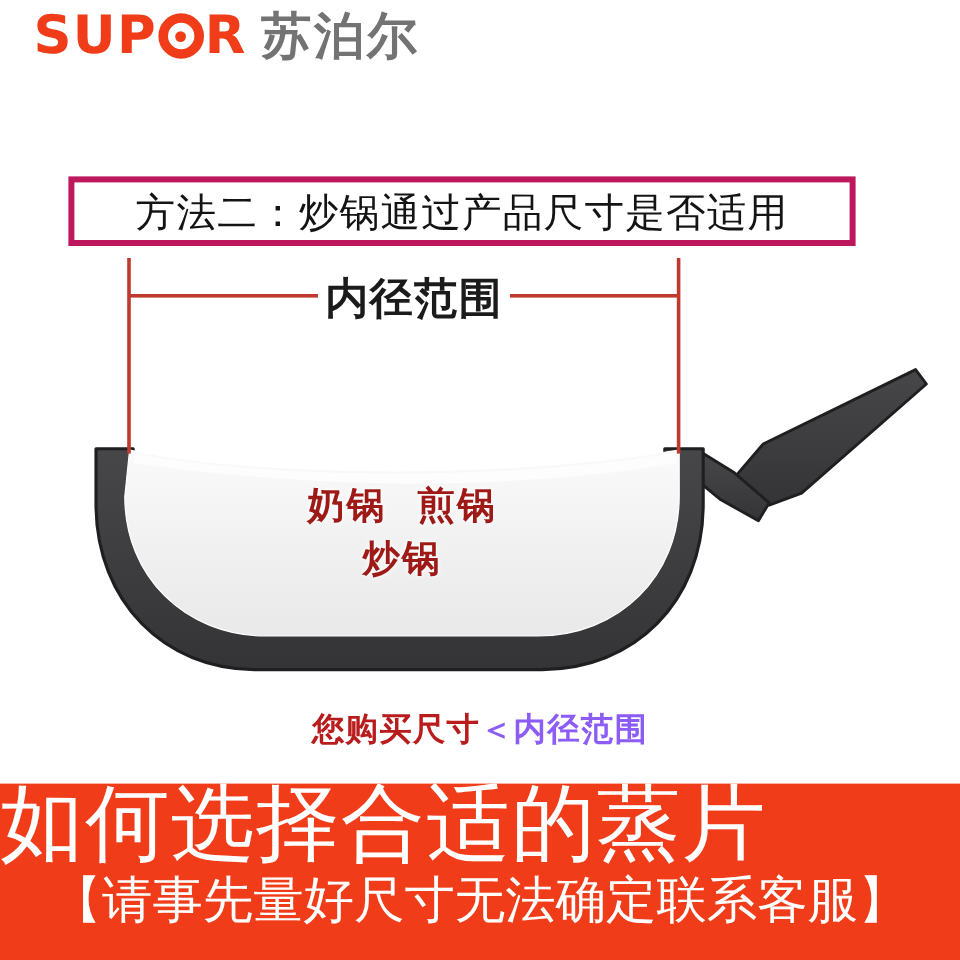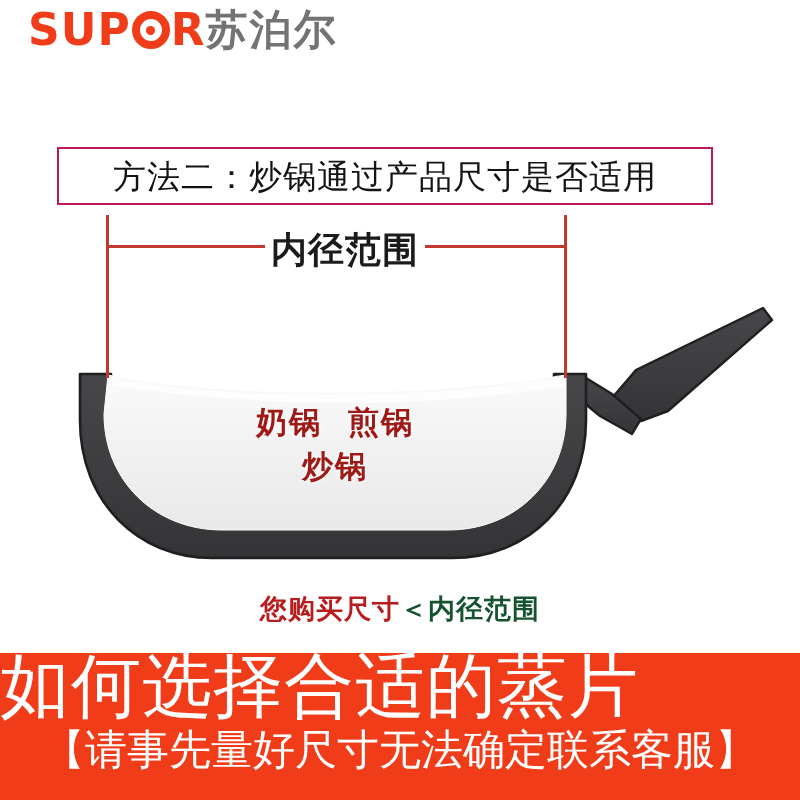--- a/index.html
+++ b/index.html
@@ -16,21 +16,21 @@
     font-family: "DejaVu Sans", "Liberation Sans", sans-serif;
   }
 
   
   .brand {
     position: absolute;
     left: 28px;
     top: 8px;
     display: flex;
     align-items: center;
-    gap: 0;
+    gap: 12px;
     white-space: nowrap;
   }
   .brand-latin {
     font-size: 44px;
     font-weight: bold;
     letter-spacing: 1px;
     color: #F03C18;
     line-height: 1;
     display: flex;
     align-items: center;
@@ -65,21 +65,21 @@
   }
 
   
   .method-box {
     position: absolute;
     left: 57px;
     top: 147px;
     width: 656px;
     height: 58px;
     box-sizing: border-box;
-    border: 2px solid #be185d;
+    border: 5px solid #be185d;
     background: #ffffff;
     display: flex;
     align-items: center;
     justify-content: center;
   }
   .method-box-text {
     font-size: 33px;
     color: #141414;
     letter-spacing: 1px;
     line-height: 1;
@@ -157,21 +157,21 @@
     top: 595px;
     width: 800px;
     text-align: center;
     font-size: 27px;
     font-weight: bold;
     letter-spacing: 1px;
     line-height: 1;
     white-space: nowrap;
   }
   .compare .black { color: #b91c1c; }
-  .compare .red   { color: #14532d; }
+  .compare .red   { color: #8b5cf6; }
 
   
   .banner {
     position: absolute;
     left: 0;
     top: 653px;
     width: 800px;
     height: 147px;
     background: #F03C18;
     overflow: hidden;

